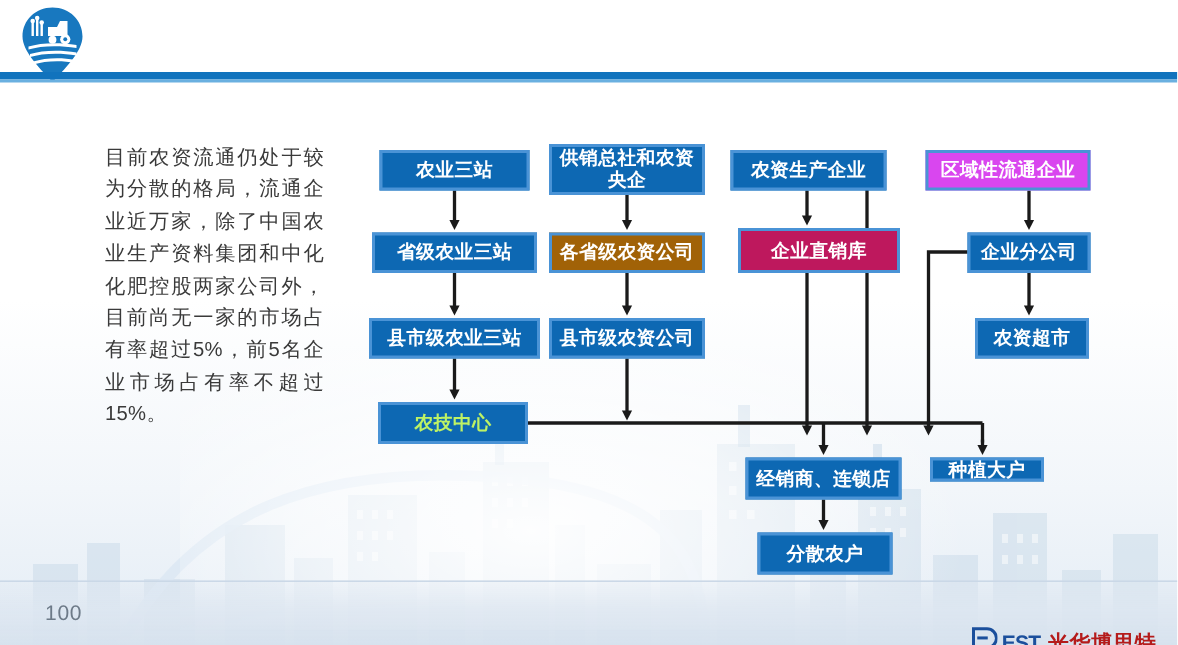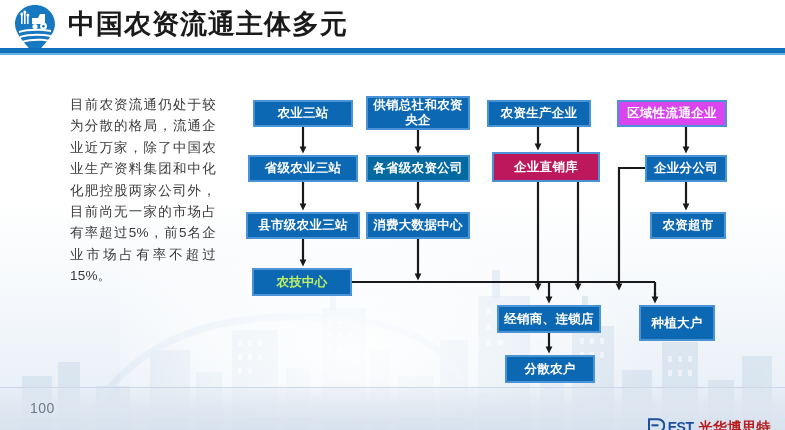--- a/index.html
+++ b/index.html
@@ -284,21 +284,20 @@
           <path d="M23 21 L23 15 L29 15 L31 11 L36 11 L36 21 Z"></path>
           <circle cx="26" cy="23.5" r="2.6"></circle>
           <circle cx="34.5" cy="23.2" r="3.4"></circle>
           <circle cx="34.5" cy="23.2" r="1.3" fill="#1878bf"></circle>
           <path d="M10 28 C18 25.5 30 25 42 27 L42 29 C30 27 18 27.5 10 30 Z"></path>
           <path d="M11 33 C19 30.5 31 30 42 32 L42 34 C31 32 19 32.5 11 35 Z"></path>
           <path d="M13 38 C21 35.5 32 35 41 37 L41 39 C32 37 21 37.5 13 40 Z"></path>
         </g>
       </svg>
     </div>
-    <div class="slide-title">中国农资流通主体多元</div>
     <div class="title-rule"></div>
     <div class="title-rule-light"></div>
   </div>
 
   <div class="body-text">目前农资流通仍处于较为分散的格局，流通企业近万家，除了中国农业生产资料集团和中化化肥控股两家公司外，目前尚无一家的市场占有率超过5%，前5名企业市场占有率不超过15%。</div>
 
   <div class="diagram">
     <svg width="785" height="430" aria-hidden="true">
       <defs>
         <marker id="ah" markerWidth="9" markerHeight="9" refX="4.2" refY="4.2" orient="auto" markerUnits="userSpaceOnUse">
@@ -336,29 +335,29 @@
       </g>
     </svg>
   </div>
 
   <div id="nodes">
       <div class="node" style="left: 253px; top: 100px; width: 100px; height: 27px; background: rgb(13, 104, 179); border-color: rgb(74, 147, 214); color: rgb(255, 255, 255);">农业三站</div>
       <div class="node" style="left: 366px; top: 96px; width: 104px; height: 34px; background: rgb(13, 104, 179); border-color: rgb(74, 147, 214); color: rgb(255, 255, 255);">供销总社和农资央企</div>
       <div class="node" style="left: 487px; top: 100px; width: 104px; height: 27px; background: rgb(13, 104, 179); border-color: rgb(74, 147, 214); color: rgb(255, 255, 255);">农资生产企业</div>
       <div class="node" style="left: 617px; top: 100px; width: 110px; height: 27px; background: #d946ef; border-color: rgb(74, 147, 214); color: rgb(255, 255, 255);">区域性流通企业</div>
       <div class="node" style="left: 248px; top: 155px; width: 110px; height: 27px; background: rgb(13, 104, 179); border-color: rgb(74, 147, 214); color: rgb(255, 255, 255);">省级农业三站</div>
-      <div class="node" style="left: 366px; top: 155px; width: 104px; height: 27px; background: #0369a1; border-color: rgb(74, 147, 214); color: rgb(255, 255, 255);">各省级农资公司</div>
+      <div class="node" style="left: 366px; top: 155px; width: 104px; height: 27px; background: #a16207; border-color: rgb(74, 147, 214); color: rgb(255, 255, 255);">各省级农资公司</div>
       <div class="node" style="left: 492px; top: 152px; width: 108px; height: 30px; background: #be185d; border-color: rgb(74, 147, 214); color: rgb(255, 255, 255); text-align: right;">企业直销库</div>
       <div class="node" style="left: 645px; top: 155px; width: 82px; height: 27px; background: rgb(13, 104, 179); border-color: rgb(74, 147, 214); color: rgb(255, 255, 255);">企业分公司</div>
       <div class="node" style="left: 246px; top: 212px; width: 114px; height: 27px; background: rgb(13, 104, 179); border-color: rgb(74, 147, 214); color: rgb(255, 255, 255);">县市级农业三站</div>
-      <div class="node" style="left: 366px; top: 212px; width: 104px; height: 27px; background: rgb(13, 104, 179); border-color: rgb(74, 147, 214); color: rgb(255, 255, 255);">消费大数据中心</div>
+      <div class="node" style="left: 366px; top: 212px; width: 104px; height: 27px; background: rgb(13, 104, 179); border-color: rgb(74, 147, 214); color: rgb(255, 255, 255);">县市级农资公司</div>
       <div class="node" style="left: 650px; top: 212px; width: 76px; height: 27px; background: rgb(13, 104, 179); border-color: rgb(74, 147, 214); color: rgb(255, 255, 255);">农资超市</div>
       <div class="node" style="left: 252px; top: 268px; width: 100px; height: 28px; background: rgb(13, 104, 179); border-color: rgb(74, 147, 214); color: #bef264;">农技中心</div>
       <div class="node" style="left: 497px; top: 305px; width: 104px; height: 28px; background: rgb(13, 104, 179); border-color: rgb(74, 147, 214); color: rgb(255, 255, 255);">经销商、连锁店</div>
-      <div class="node" style="left: 639px; top: 305px; width: 76px; height: 36px; background: rgb(13, 104, 179); border-color: rgb(74, 147, 214); color: rgb(255, 255, 255);">种植大户</div>
+      <div class="node" style="left: 620px; top: 305px; width: 76px; height: 16px; background: rgb(13, 104, 179); border-color: rgb(74, 147, 214); color: rgb(255, 255, 255);">种植大户</div>
       <div class="node" style="left: 505px; top: 355px; width: 90px; height: 28px; background: rgb(13, 104, 179); border-color: rgb(74, 147, 214); color: rgb(255, 255, 255);">分散农户</div>
     </div>
 
   <div class="footer">
     <div class="page-num">100</div>
     <div class="brand">
       <div class="brand-row">
         <span class="brand-mark">
           <svg width="18" height="15" viewBox="0 0 18 15" aria-hidden="true">
             <path d="M2 1.2 H11 A6.3 6.3 0 0 1 11 13.8 H2 Z" fill="none" stroke="#1b4f9c" stroke-width="2"></path>

